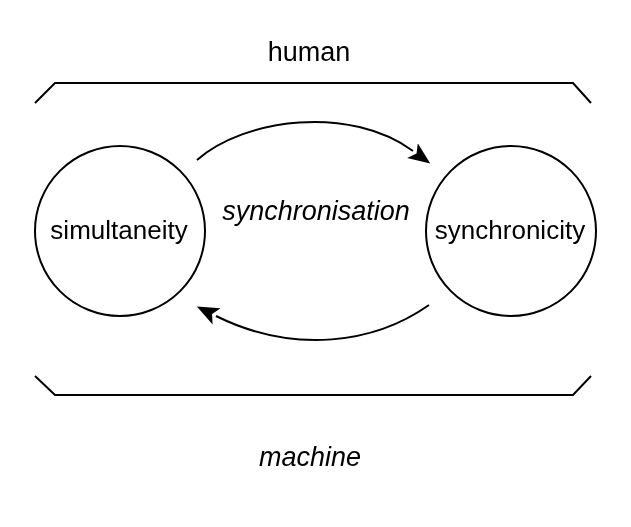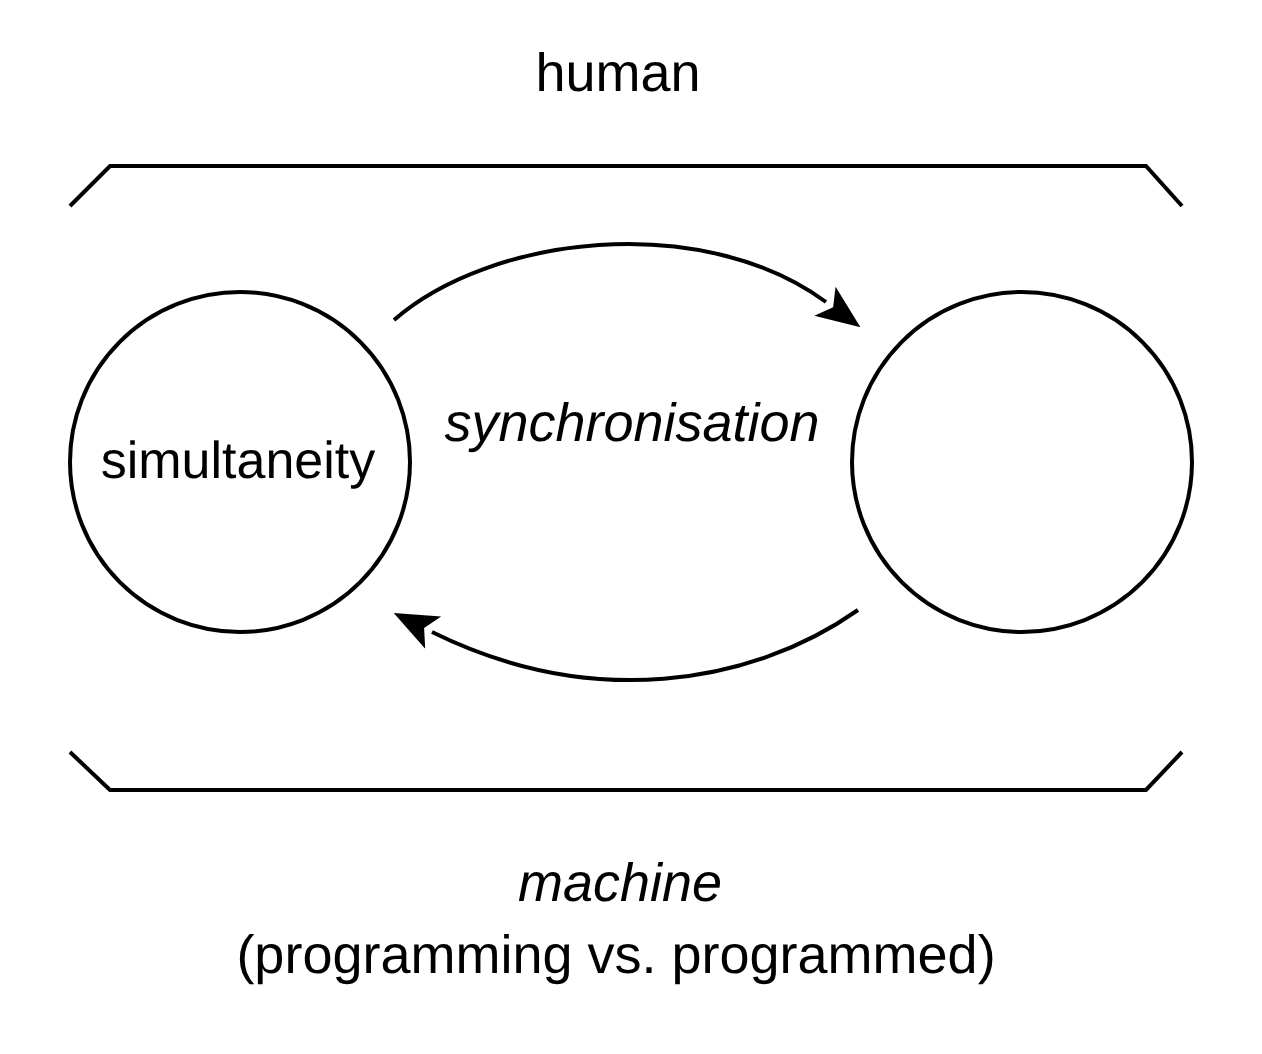--- a/index.html
+++ b/index.html
@@ -31,20 +31,21 @@
   .label {
     position: absolute;
     transform: translate(-50%, -50%);
     white-space: nowrap;
     color: currentColor;
     line-height: 1.15;
   }
   .domain-label {
     font-size: 27px;
     letter-spacing: 0px;
+    margin-top: 16px;
   }
   .node-label {
     font-size: 26px;
   }
   .arrow-label {
     font-size: 27px;
     font-style: italic;
     margin-top: 48px;
   }
   .human-pos    { left: 309px; top: 37px;  }
@@ -79,19 +80,19 @@
 
     <path class="shape" d="M 429 305 C 375 343 295 355 216 316" marker-end="url(#arrowhead)"></path>
   </svg>
 
   <div class="label domain-label human-pos">human</div>
 
   <div class="label arrow-label sync-pos">synchronisation</div>
 
   <div class="label node-label left-node-pos">simultaneity</div>
 
+  <div class="label node-label right-node-pos">synchronicity</div>
 
 
   <div class="label domain-label machine-pos">machine</div>
 
-  <div class="label domain-label note-pos">(programming vs. programmed)</div>
 
 </div>
 
 </body></html>

